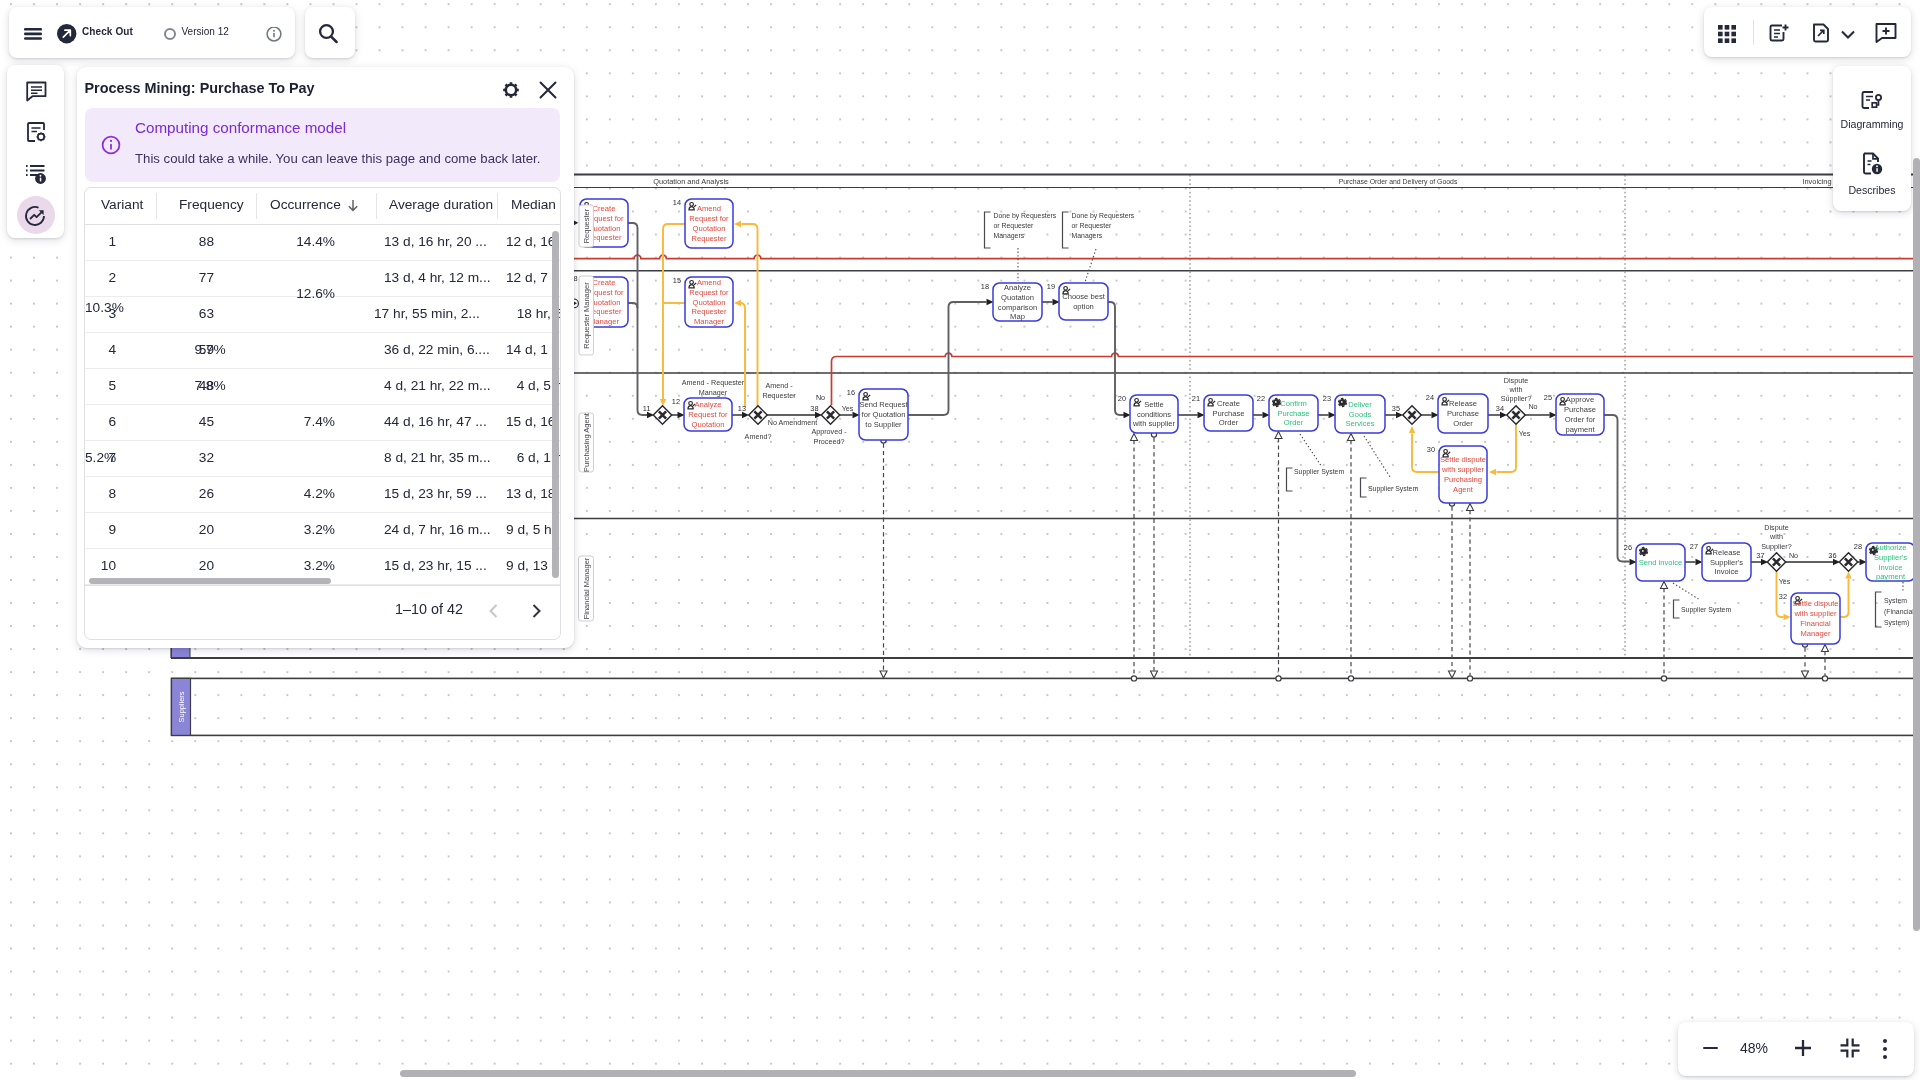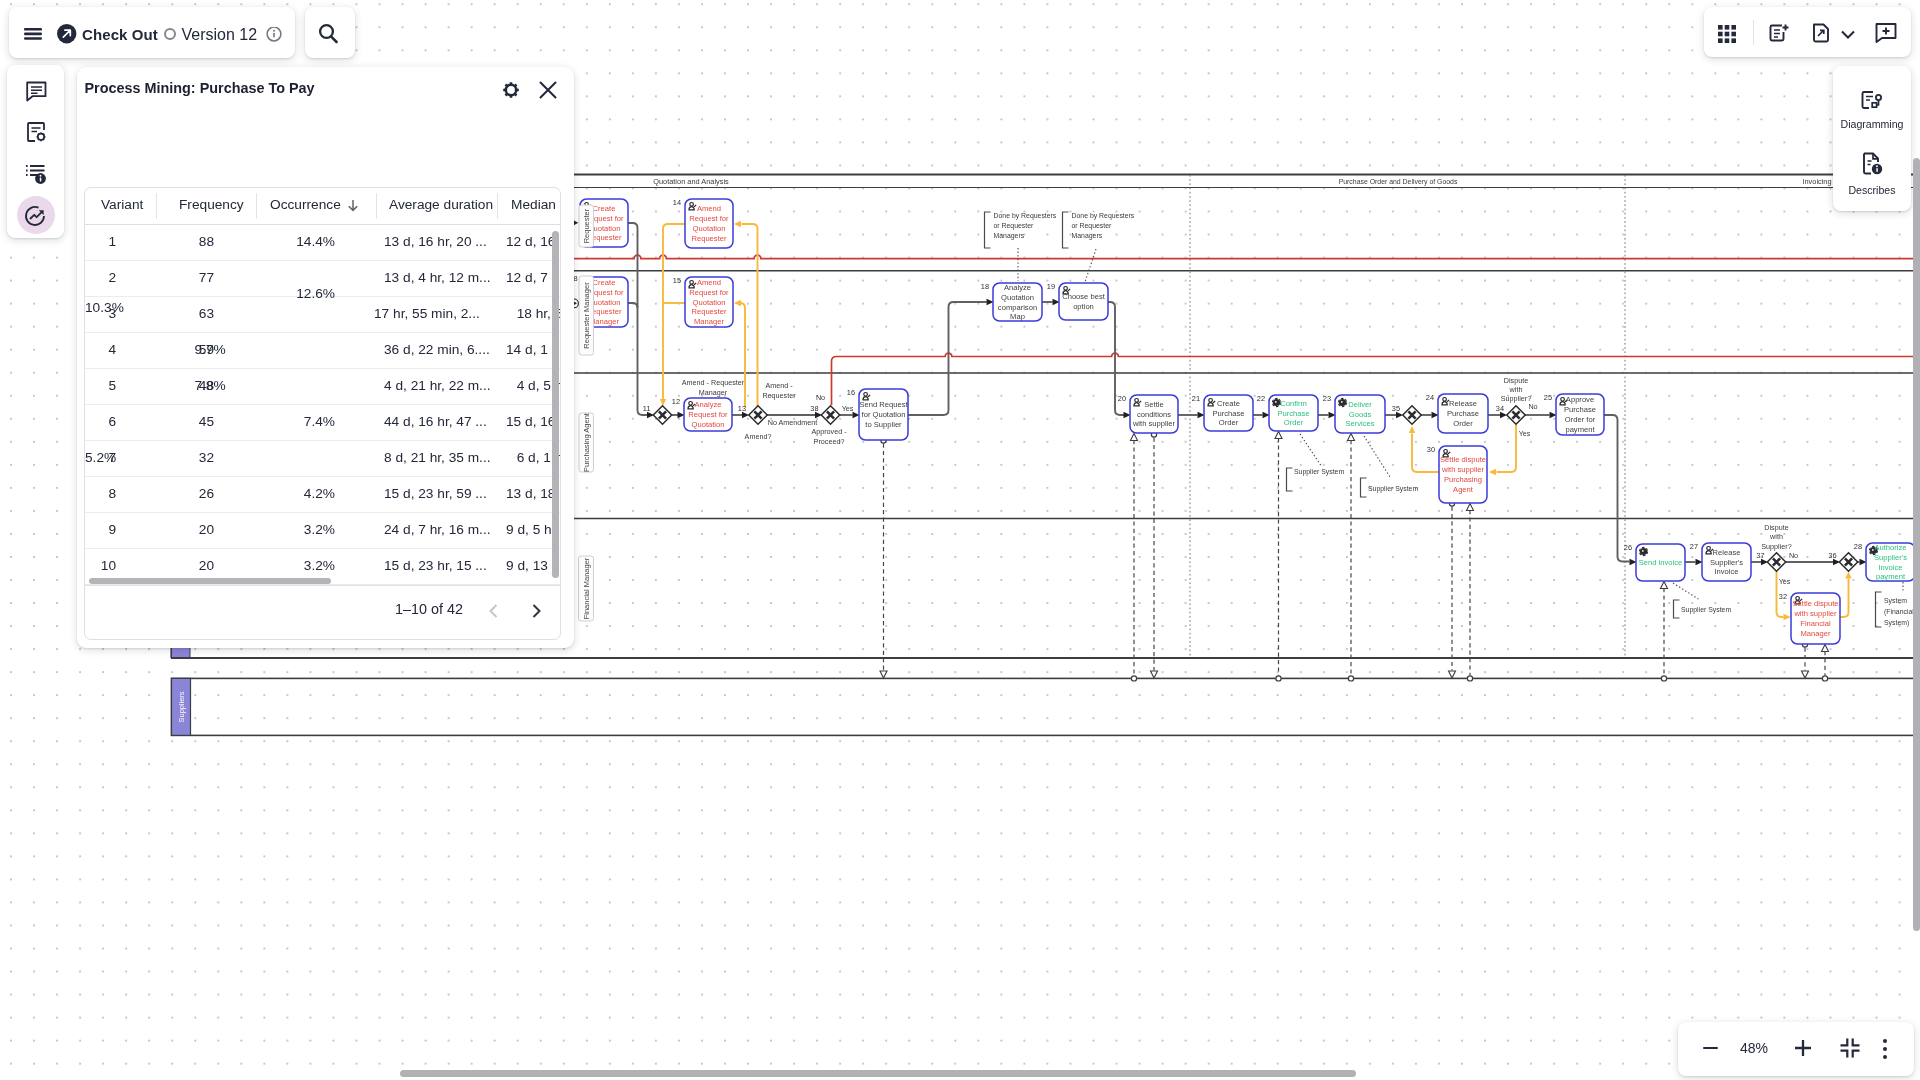--- a/index.html
+++ b/index.html
@@ -390,23 +390,23 @@
     <g fill="#23283a">
         <rect x="0" y="0" width="18" height="2.6" rx="1.2"></rect>
         <rect x="0" y="4.6" width="18" height="2.6" rx="1.2"></rect>
         <rect x="0" y="9.2" width="18" height="2.6" rx="1.2"></rect>
       </g>
   </svg>
   <svg class="ic" style="left:48px;top:16.5px" width="20" height="20" viewBox="0 0 20 20">
     <circle cx="9.7" cy="9.7" r="9.7" fill="#23283a"></circle>
     <path d="M6.3,13.2 L12.8,6.7 M7.9,6.2 H13.3 V11.6" stroke="#fff" stroke-width="1.7" fill="none" stroke-linecap="round" stroke-linejoin="round"></path>
   </svg>
-  <span class="abs" style="left:73px;top:18.5px;font-size:15px;font-weight:700;color:#23283a;letter-spacing:.1px">Check Out</span>
+  <span class="abs" style="left:73px;top:18.5px;font-size:10px;font-weight:700;color:#23283a;letter-spacing:.1px">Check Out</span>
   <div class="abs" style="left:154.5px;top:20.5px;width:12px;height:12px;border-radius:50%;border:2px solid #82878f"></div>
-  <span class="abs" style="left:172.5px;top:19px;font-size:16px;color:#23283a">Version 12</span>
+  <span class="abs" style="left:172.5px;top:19px;font-size:10px;color:#23283a">Version 12</span>
   <svg class="ic" style="left:254.5px;top:19.5px" width="20" height="20" viewBox="0 0 20 20">
     <circle cx="10" cy="7" r="6.9" fill="none" stroke="#6f7683" stroke-width="1.5"></circle>
     <rect x="9.2" y="5.8" width="1.6" height="4.8" rx="0.8" fill="#6f7683"></rect>
     <circle cx="10" cy="3.7" r="1" fill="#6f7683"></circle>
   </svg>
 </div>
 
 <div class="card" style="left:305px;top:7px;width:50px;height:51px;">
   <svg class="ic" style="left:10px;top:11.5px" width="30" height="32" viewBox="0 0 30 32">
     <circle cx="11.5" cy="12.5" r="6.4" fill="none" stroke="#23283a" stroke-width="2.3"></circle>
@@ -447,20 +447,29 @@
   <svg class="ic" style="left:420px;top:8.5px" width="28" height="28" viewBox="0 0 28 28">
     <g stroke="#23283a" stroke-width="2.6" fill="none">
       <circle cx="14" cy="14" r="5.2"></circle>
       <path d="M14,6.2 V8.9 M14,19.1 V21.8 M21.8,14 H19.1 M8.9,14 H6.2 M19.5,8.5 L17.6,10.4 M10.4,17.6 L8.5,19.5 M19.5,19.5 L17.6,17.6 M10.4,10.4 L8.5,8.5"></path>
     </g>
     <circle cx="14" cy="14" r="2.1" fill="#fff"></circle>
   </svg>
   <svg class="ic" style="left:458px;top:10px" width="26" height="26" viewBox="0 0 26 26">
     <path d="M5.5,5.5 L20.5,20.5 M20.5,5.5 L5.5,20.5" stroke="#23283a" stroke-width="2" stroke-linecap="round"></path>
   </svg>
+  <div class="abs" style="left:8px;top:41px;width:475px;height:74px;background:#f2e9fb;border-radius:8px">
+    <svg class="ic" style="left:16px;top:27px" width="20" height="20" viewBox="0 0 20 20">
+      <circle cx="10" cy="10" r="8.4" fill="none" stroke="#8b31e0" stroke-width="1.8"></circle>
+      <rect x="9.1" y="8.7" width="1.8" height="6" rx="0.9" fill="#8b31e0"></rect>
+      <circle cx="10" cy="5.9" r="1.15" fill="#8b31e0"></circle>
+    </svg>
+    <span class="abs" style="left:50px;top:10.5px;font-size:15.2px;color:#7a2bd3;white-space:nowrap">Computing conformance model</span>
+    <span class="abs" style="left:50px;top:42.5px;font-size:13.2px;color:#3c3260;white-space:nowrap">This could take a while. You can leave this page and come back later.</span>
+  </div>
   <div class="abs" style="left:7px;top:120px;width:477px;height:453px;border:1px solid #dfdfe3;border-radius:7px;overflow:hidden">
 
     <div class="abs" style="left:0;top:0;width:477px;height:37px;border-bottom:1px solid #dfdfe3"></div>
     <div class="abs" style="left:71px;top:5px;width:1px;height:26px;background:#e4e4e8"></div>
     <div class="abs" style="left:171px;top:5px;width:1px;height:26px;background:#e4e4e8"></div>
     <div class="abs" style="left:291px;top:5px;width:1px;height:26px;background:#e4e4e8"></div>
     <div class="abs" style="left:412px;top:5px;width:1px;height:26px;background:#e4e4e8"></div>
     <div class="abs" style="left:16px;top:9px;font-size:13.7px;color:#23283a;white-space:nowrap">Variant</div>
     <div class="abs" style="left:94px;top:9px;font-size:13.7px;color:#23283a;white-space:nowrap">Frequency</div>
     <div class="abs" style="left:185px;top:9px;font-size:13.7px;color:#23283a;white-space:nowrap">Occurrence</div>

